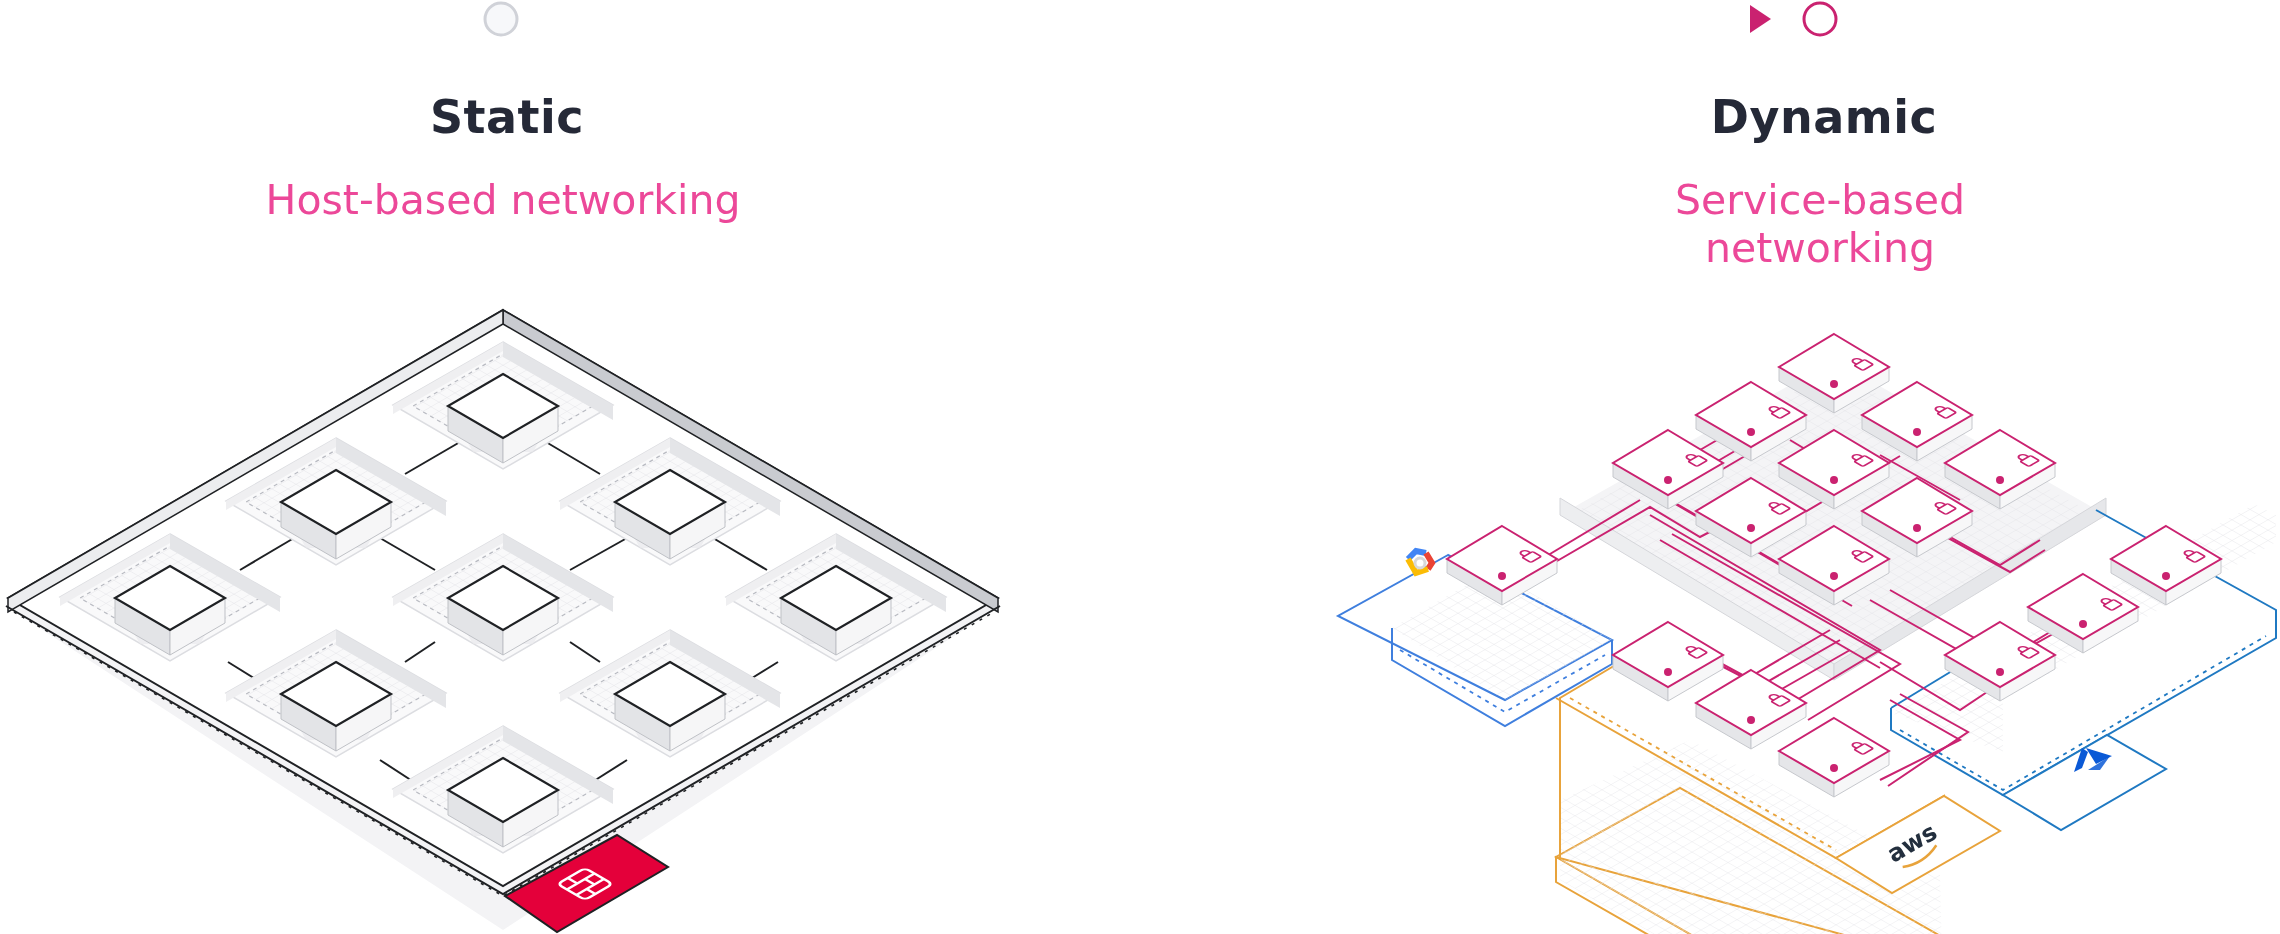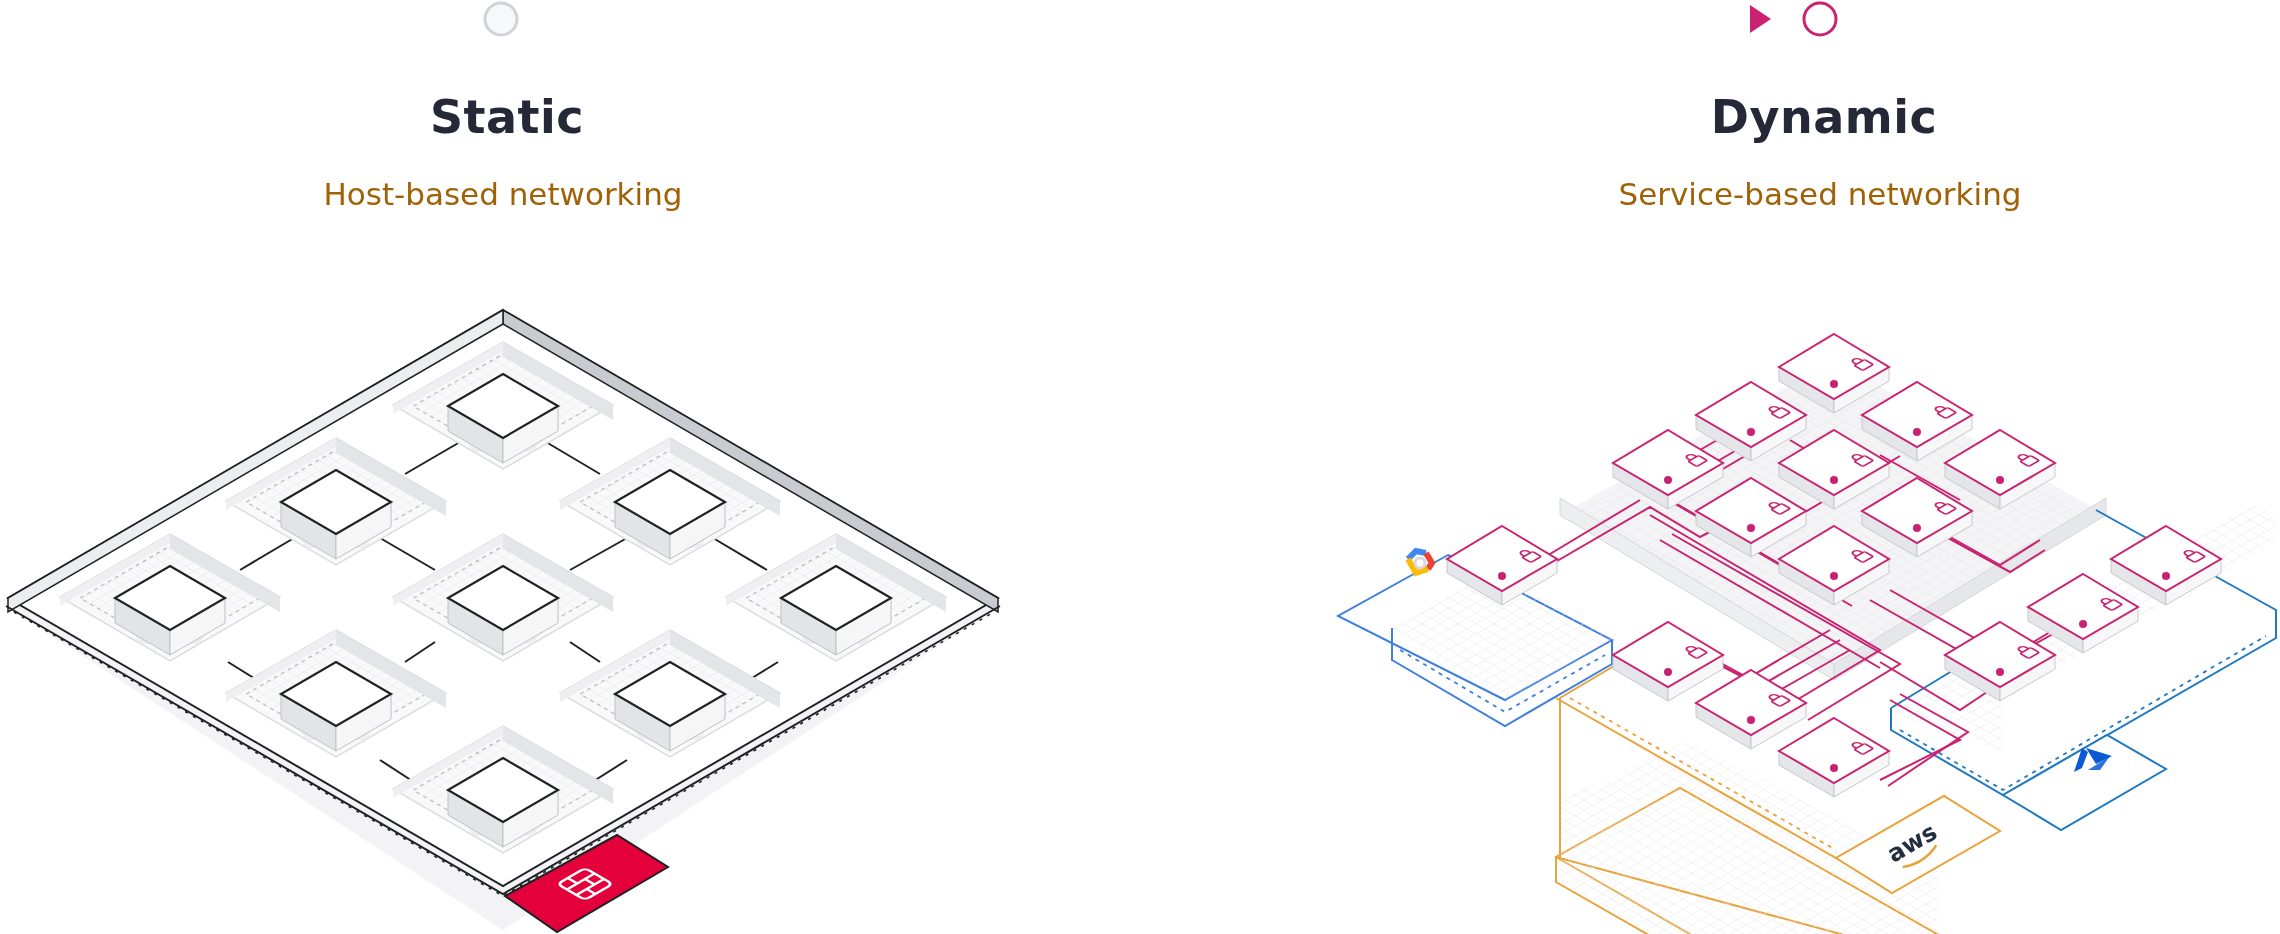--- a/index.html
+++ b/index.html
@@ -2,21 +2,21 @@
 <html><head>
 <meta charset="utf-8">
 <style>
   html,body{margin:0;padding:0;background:#ffffff;}
   body{width:2280px;height:934px;position:relative;overflow:hidden;font-family:"DejaVu Sans","Liberation Sans",sans-serif;color:#252937;}
   .timeline{position:absolute;left:0;top:0;width:2280px;height:40px;}
   .col{position:absolute;top:0;text-align:center;}
   .col-static{left:253px;width:500px;}
   .col-dynamic{left:1570px;width:500px;}
   .title{position:absolute;top:86px;left:0;width:100%;font-size:46px;font-weight:bold;letter-spacing:0.5px;color:#252937;margin:4px;}
-  .subtitle{position:absolute;top:176px;left:0;width:100%;font-size:31px;font-weight:normal;color:#a16207;margin:0;}
+  .subtitle{position:absolute;top:176px;left:0;width:100%;font-size:41px;font-weight:normal;color:#ec4899;margin:0;}
   .diagram{position:absolute;left:0;top:0;}
 </style>
 </head>
 <body>
 
 <svg class="timeline" width="2280" height="40" viewBox="0 0 2280 40">
   <defs>
     <linearGradient id="tlgrad" x1="0" x2="1" y1="0" y2="0">
       <stop offset="0" stop-color="#EEEFF2"></stop>
       <stop offset="0.28" stop-color="#D6D7DD"></stop>

